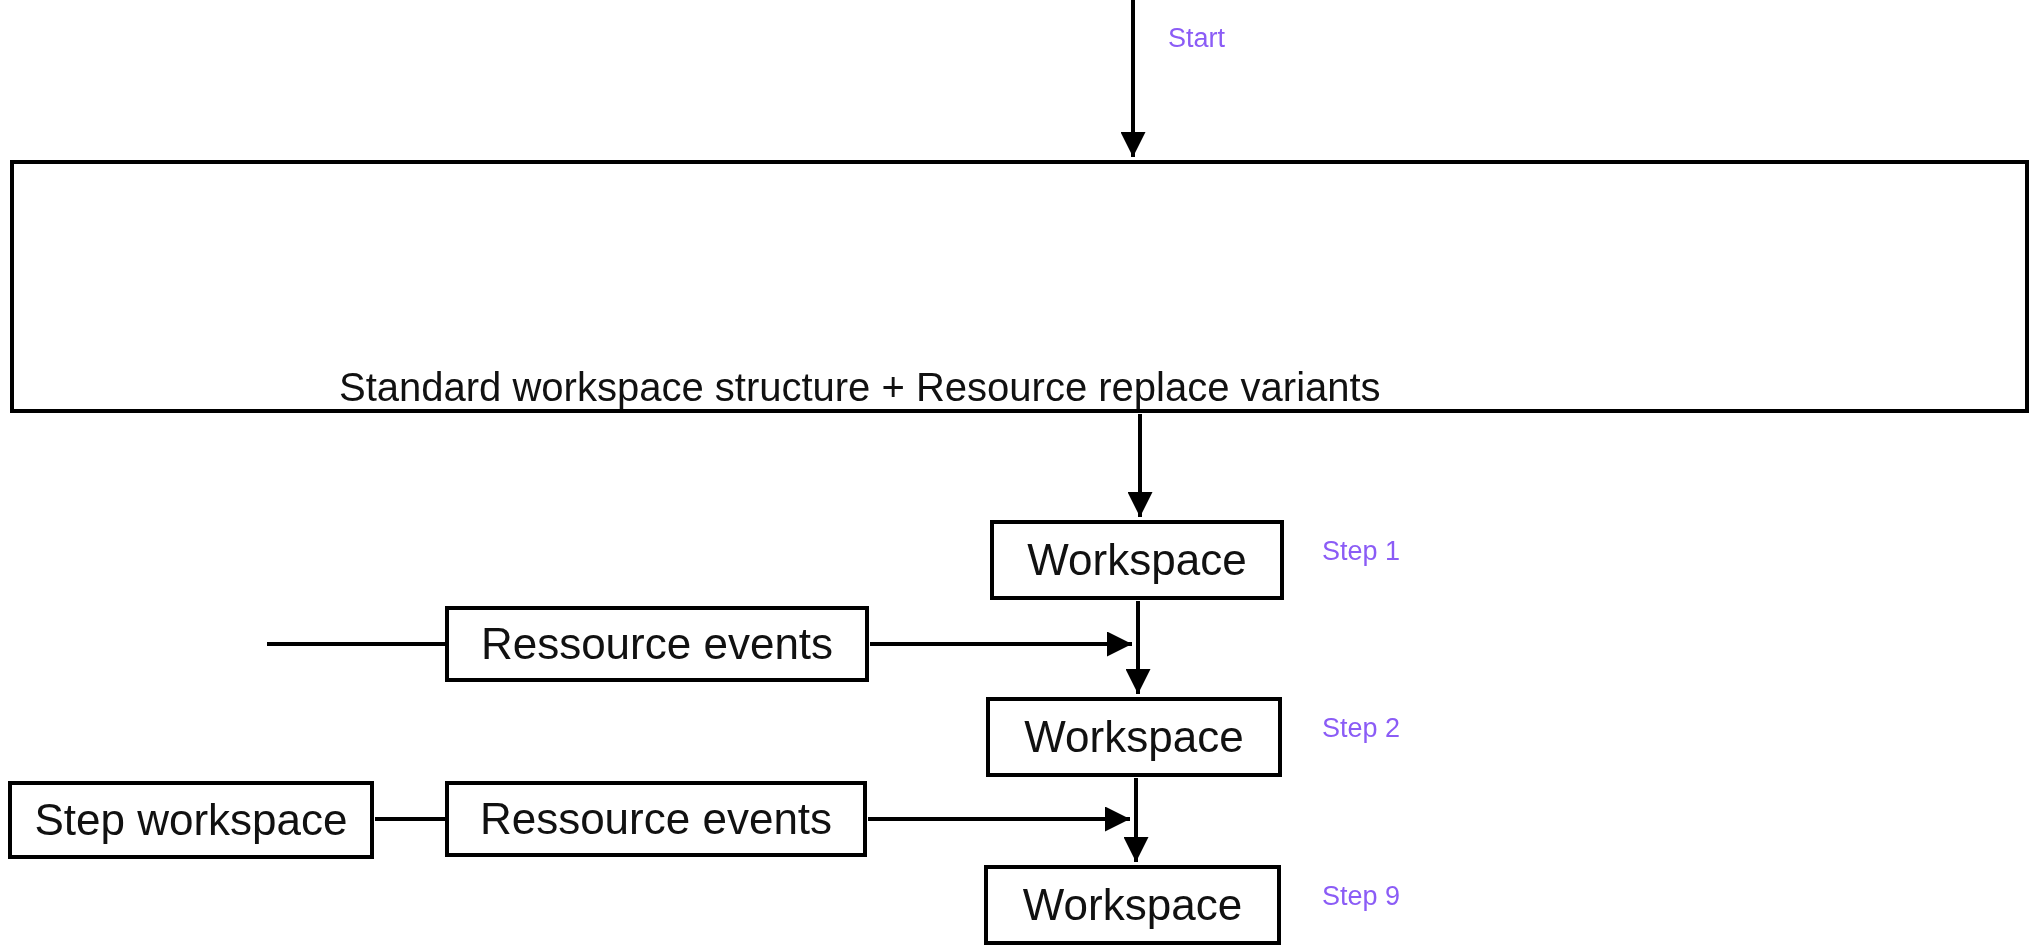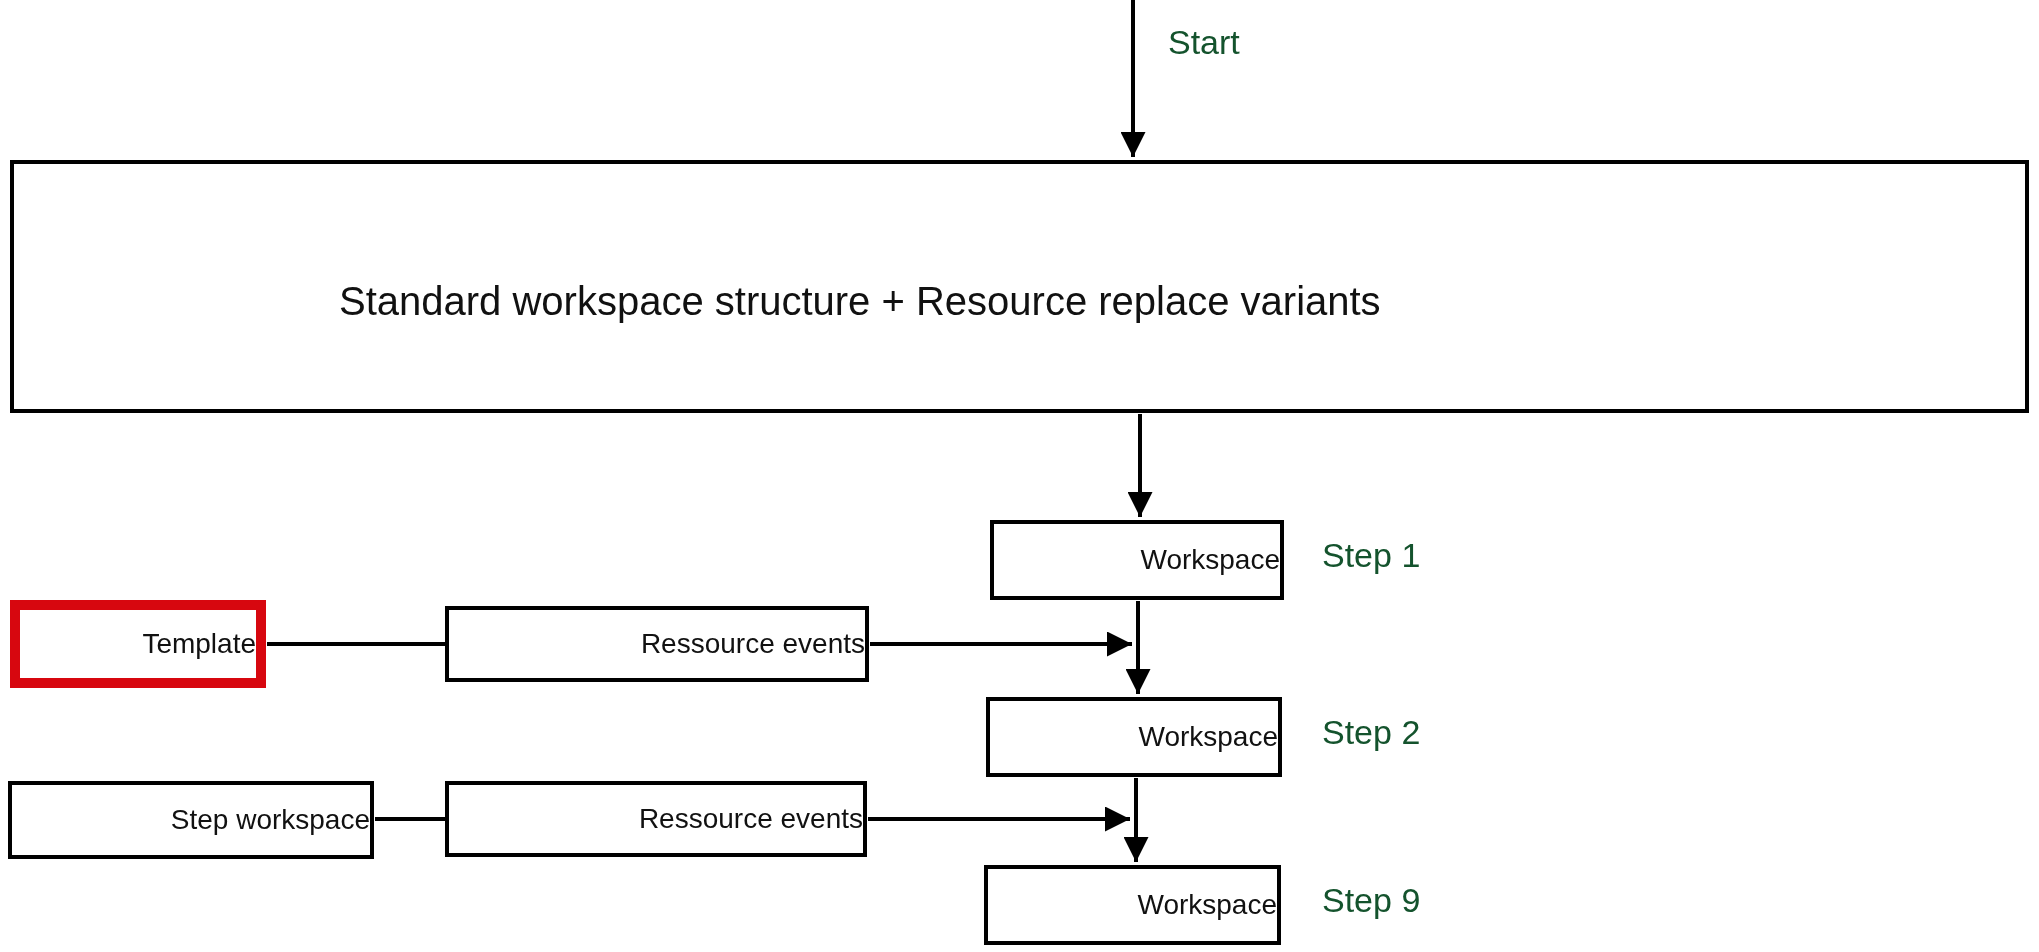--- a/index.html
+++ b/index.html
@@ -24,54 +24,54 @@
     height: 952px;
     pointer-events: none;
   }
   .box {
     position: absolute;
     box-sizing: border-box;
     border: 4px solid #000000;
     background: #ffffff;
     display: flex;
     align-items: center;
-    justify-content: flex-end;
-    font-size: 28px;
+    justify-content: center;
+    font-size: 44px;
     line-height: 1.1;
     white-space: nowrap;
   }
   .box.main {
     left: 10px;
     top: 160px;
     width: 2019px;
     height: 253px;
-    align-items: center;
+    align-items: flex-end;
     justify-content: flex-start;
     padding: 28px 0 0 325px;
     font-size: 40px;
   }
   .box.ws1 { left: 990px; top: 520px; width: 294px; height: 80px; }
   .box.ws2 { left: 986px; top: 697px; width: 296px; height: 80px; }
   .box.ws3 { left: 984px; top: 865px; width: 297px; height: 80px; }
   .box.template {
     left: 10px;
     top: 600px;
     width: 256px;
     height: 88px;
     border: 10px solid #d7070f;
   }
   .box.re1 { left: 445px; top: 606px; width: 424px; height: 76px; }
   .box.re2 { left: 445px; top: 781px; width: 422px; height: 76px; }
   .box.userws { left: 8px; top: 781px; width: 366px; height: 78px; }
   .lbl {
     position: absolute;
-    font-size: 34px;
+    font-size: 27px;
     line-height: 1.1;
     white-space: nowrap;
-    color: #14532d;
+    color: #8b5cf6;
   }
   .lbl.start { left: 1168px; top: 24px; }
   .lbl.step1 { left: 1322px; top: 537px; }
   .lbl.step2 { left: 1322px; top: 714px; }
   .lbl.step3 { left: 1322px; top: 882px; }
 </style>
 </head>
 <body>
 
 <div class="canvas">
@@ -114,23 +114,20 @@
   <div class="box ws2">
     <span>Workspace</span>
   </div>
   <div class="lbl step2">Step 2</div>
 
   <div class="box ws3">
     <span>Workspace</span>
   </div>
   <div class="lbl step3">Step 9</div>
 
-  <div class="box template">
-    <span>Template</span>
-  </div>
 
   <div class="box re1">
     <span>Ressource events</span>
   </div>
 
   <div class="box userws">
     <span>Step workspace</span>
   </div>
 
   <div class="box re2">

